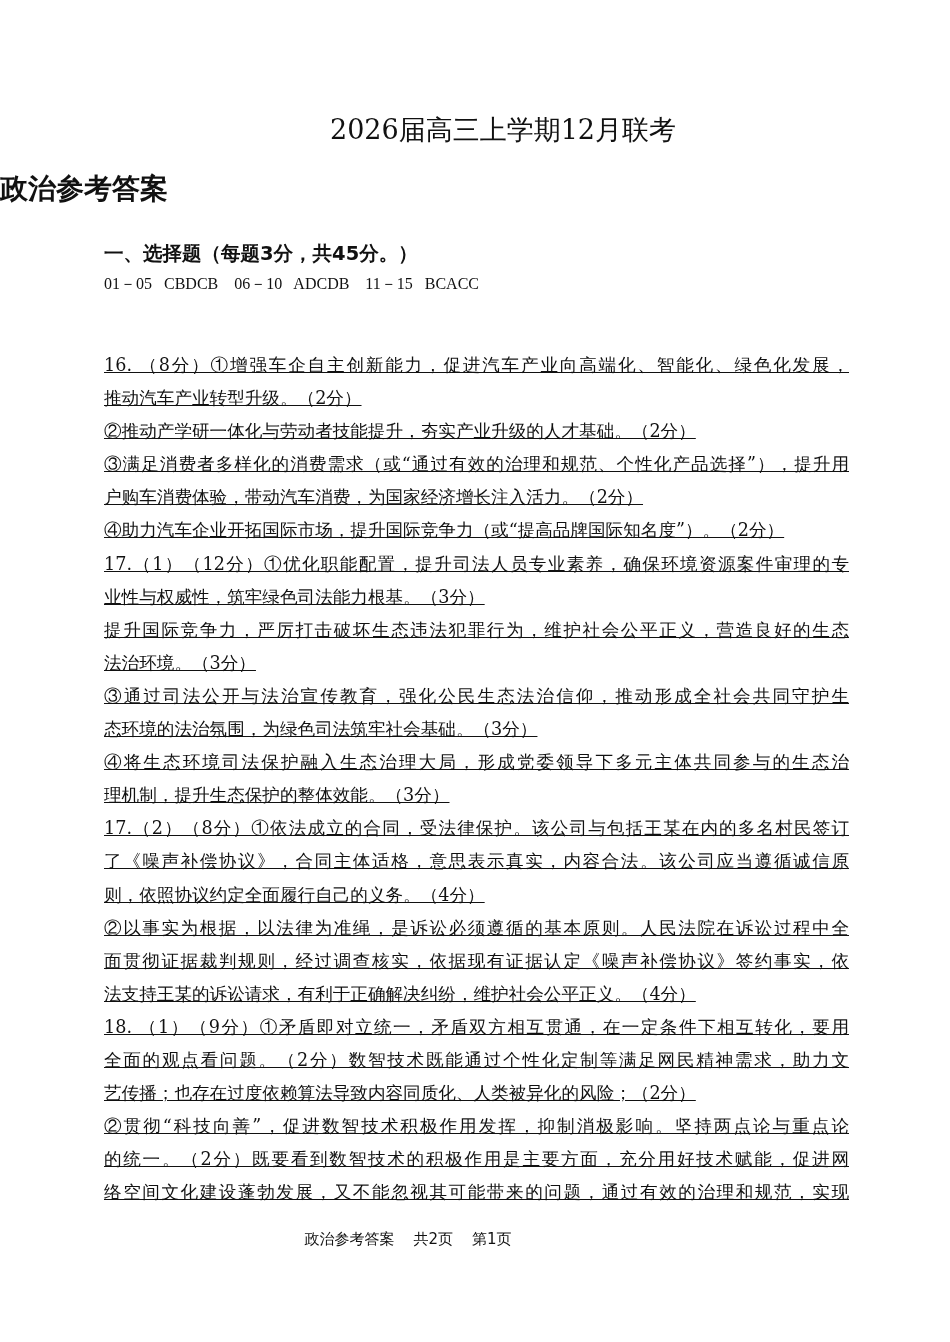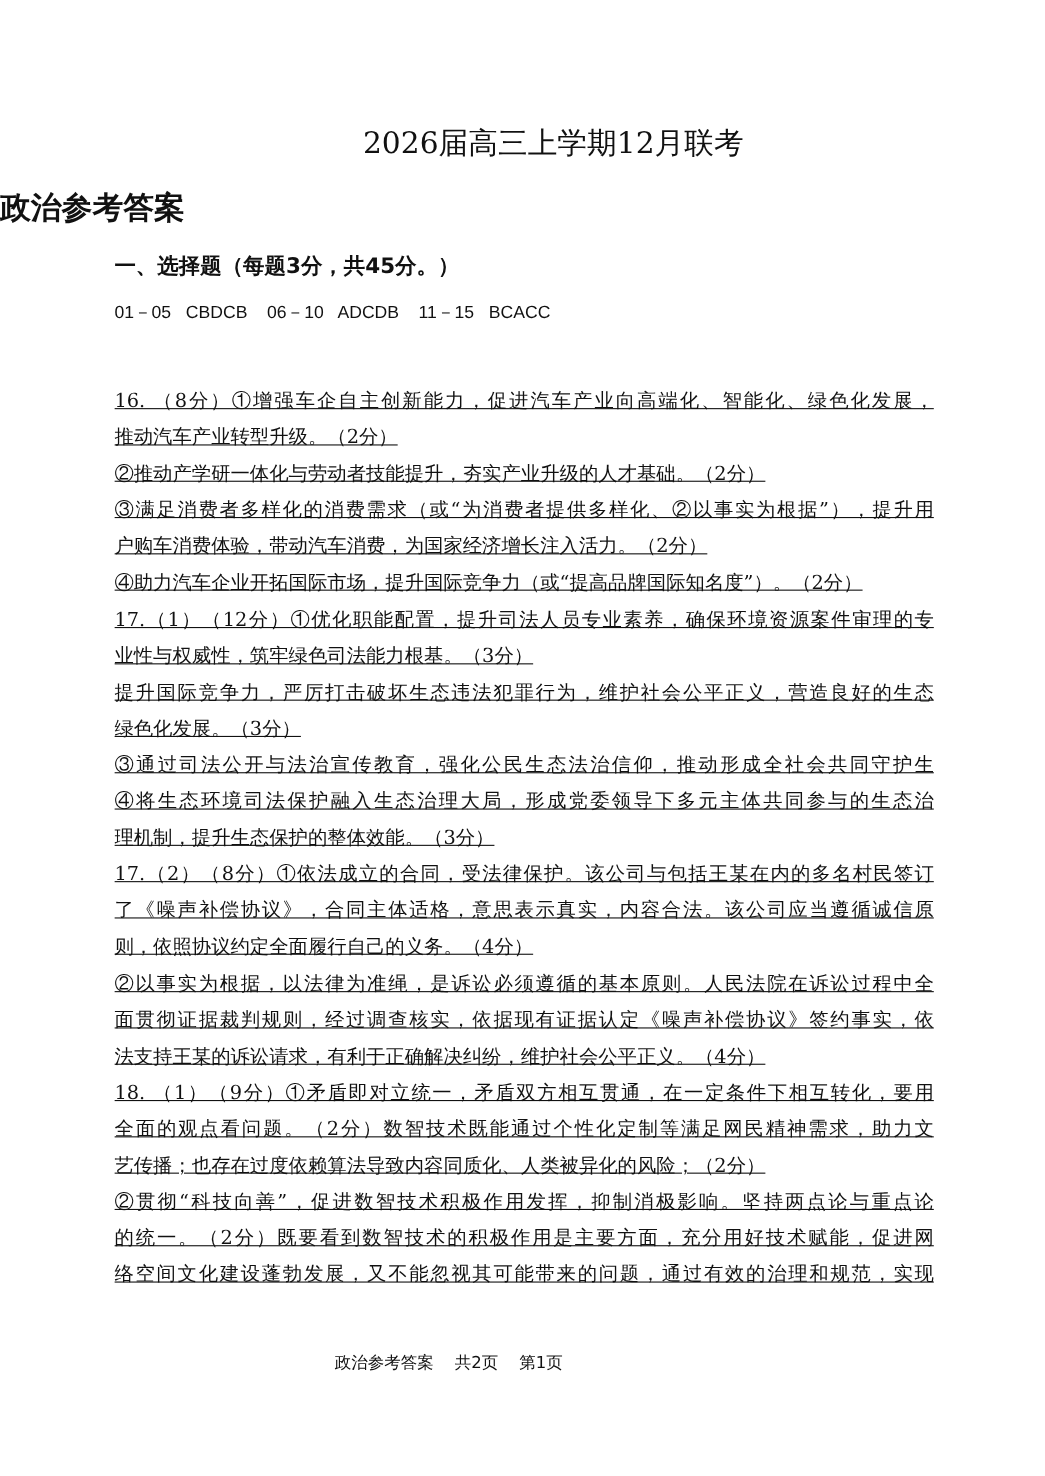--- a/index.html
+++ b/index.html
@@ -4,23 +4,23 @@
 <style>
   html, body { margin:0; padding:0; background:#fff; }
   body { width:950px; height:1342px; position:relative; overflow:hidden;
          font-family:"DejaVu Serif","Liberation Serif",serif; color:#111; }
   .page { position:absolute; left:0; top:0; width:950px; height:1342px; }
   .title1 { position:absolute; top:112px; left:0; width:950px; text-align:center;
             font-size:27px; letter-spacing:0px;padding-left:28px; }
   .title2 { position:absolute; top:170px; left:0; width:950px; text-align:left;
             font-size:28px; font-weight:bold; font-family:"DejaVu Sans","Liberation Sans",sans-serif; }
   .h { position:absolute; left:104px; font-size:19.5px; font-weight:bold;
-       font-family:"DejaVu Sans","Liberation Sans",sans-serif; white-space:nowrap; }
+       font-family:"DejaVu Sans","Liberation Sans",sans-serif; white-space:nowrap;margin-top:12px; }
   .mc { position:absolute; left:104px; top:274px; font-size:16px; white-space:pre;
-        font-family:Liberation Sans, sans-serif; }
+        font-family:Liberation Serif, serif; }
   .body { position:absolute; left:104px; top:349px; width:745px;
           font-size:17.6px; line-height:33.1px;text-decoration:underline; }
   .line { display:block; white-space:nowrap; overflow:hidden; text-align:justify;
           text-align-last:justify; height:33.1px; }
   .line.last { text-align-last:left; }
   .footer { position:absolute; top:1230px; left:0; width:816px; text-align:center;
             font-size:15px; font-family:"DejaVu Sans","Liberation Sans",sans-serif; white-space:pre; }
 </style>
 </head>
 <body>
@@ -30,28 +30,29 @@
   <div class="title2">政治参考答案</div>
 
   <div class="h" style="top:228px;">一、选择题（每题3分，共45分。）</div>
   <div class="mc">01－05   CBDCB    06－10   ADCDB    11－15   BCACC</div>
 
 
   <div class="body">
     <span class="line">16. （8分）①增强车企自主创新能力，促进汽车产业向高端化、智能化、绿色化发展，</span>
     <span class="line last">推动汽车产业转型升级。（2分）</span>
     <span class="line last">②推动产学研一体化与劳动者技能提升，夯实产业升级的人才基础。（2分）</span>
-    <span class="line">③满足消费者多样化的消费需求（或“为消费者提供多样化、②以事实为根据”），提升用</span>
+    <span class="line">③满足消费者多样化的消费需求（或“通过有效的治理和规范、个性化产品选择”），提升用</span>
     <span class="line last">户购车消费体验，带动汽车消费，为国家经济增长注入活力。（2分）</span>
     <span class="line last">④助力汽车企业开拓国际市场，提升国际竞争力（或“提高品牌国际知名度”）。（2分）</span>
     <span class="line">17.（1）（12分）①优化职能配置，提升司法人员专业素养，确保环境资源案件审理的专</span>
     <span class="line last">业性与权威性，筑牢绿色司法能力根基。（3分）</span>
     <span class="line">提升国际竞争力，严厉打击破坏生态违法犯罪行为，维护社会公平正义，营造良好的生态</span>
-    <span class="line last">绿色化发展。（3分）</span>
+    <span class="line last">法治环境。（3分）</span>
     <span class="line">③通过司法公开与法治宣传教育，强化公民生态法治信仰，推动形成全社会共同守护生</span>
+    <span class="line last">态环境的法治氛围，为绿色司法筑牢社会基础。（3分）</span>
     <span class="line">④将生态环境司法保护融入生态治理大局，形成党委领导下多元主体共同参与的生态治</span>
     <span class="line last">理机制，提升生态保护的整体效能。（3分）</span>
     <span class="line">17.（2）（8分）①依法成立的合同，受法律保护。该公司与包括王某在内的多名村民签订</span>
     <span class="line">了《噪声补偿协议》，合同主体适格，意思表示真实，内容合法。该公司应当遵循诚信原</span>
     <span class="line last">则，依照协议约定全面履行自己的义务。（4分）</span>
     <span class="line">②以事实为根据，以法律为准绳，是诉讼必须遵循的基本原则。人民法院在诉讼过程中全</span>
     <span class="line">面贯彻证据裁判规则，经过调查核实，依据现有证据认定《噪声补偿协议》签约事实，依</span>
     <span class="line last">法支持王某的诉讼请求，有利于正确解决纠纷，维护社会公平正义。（4分）</span>
     <span class="line">18. （1）（9分）①矛盾即对立统一，矛盾双方相互贯通，在一定条件下相互转化，要用</span>
     <span class="line">全面的观点看问题。（2分）数智技术既能通过个性化定制等满足网民精神需求，助力文</span>

